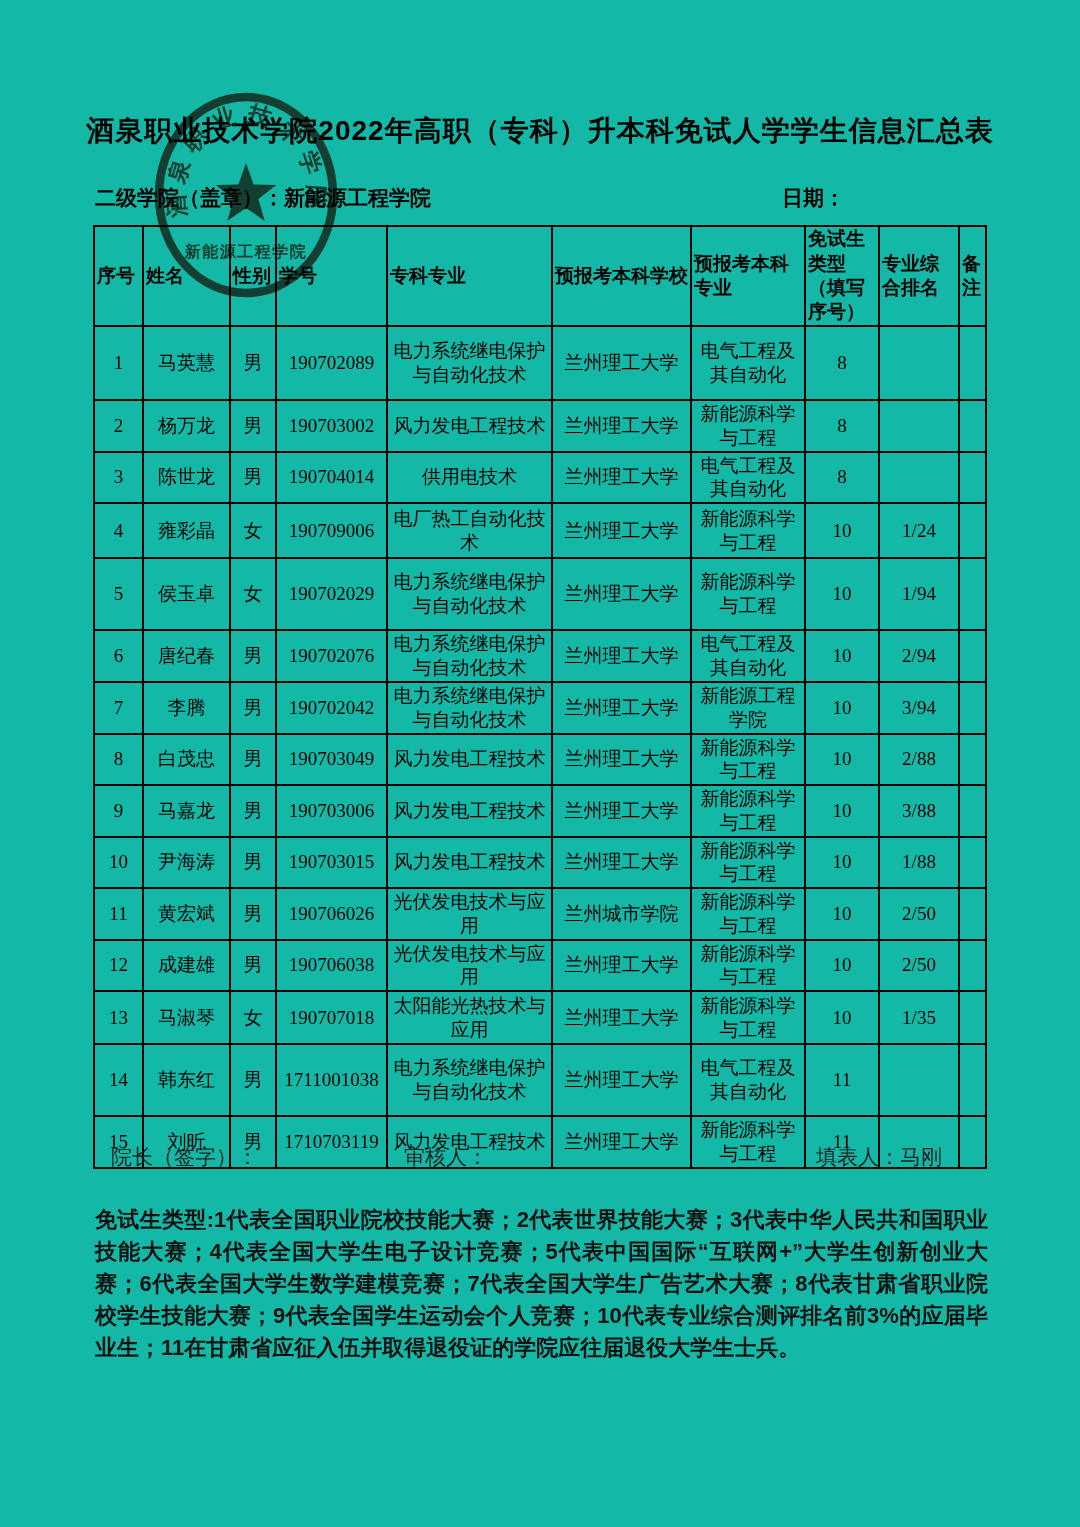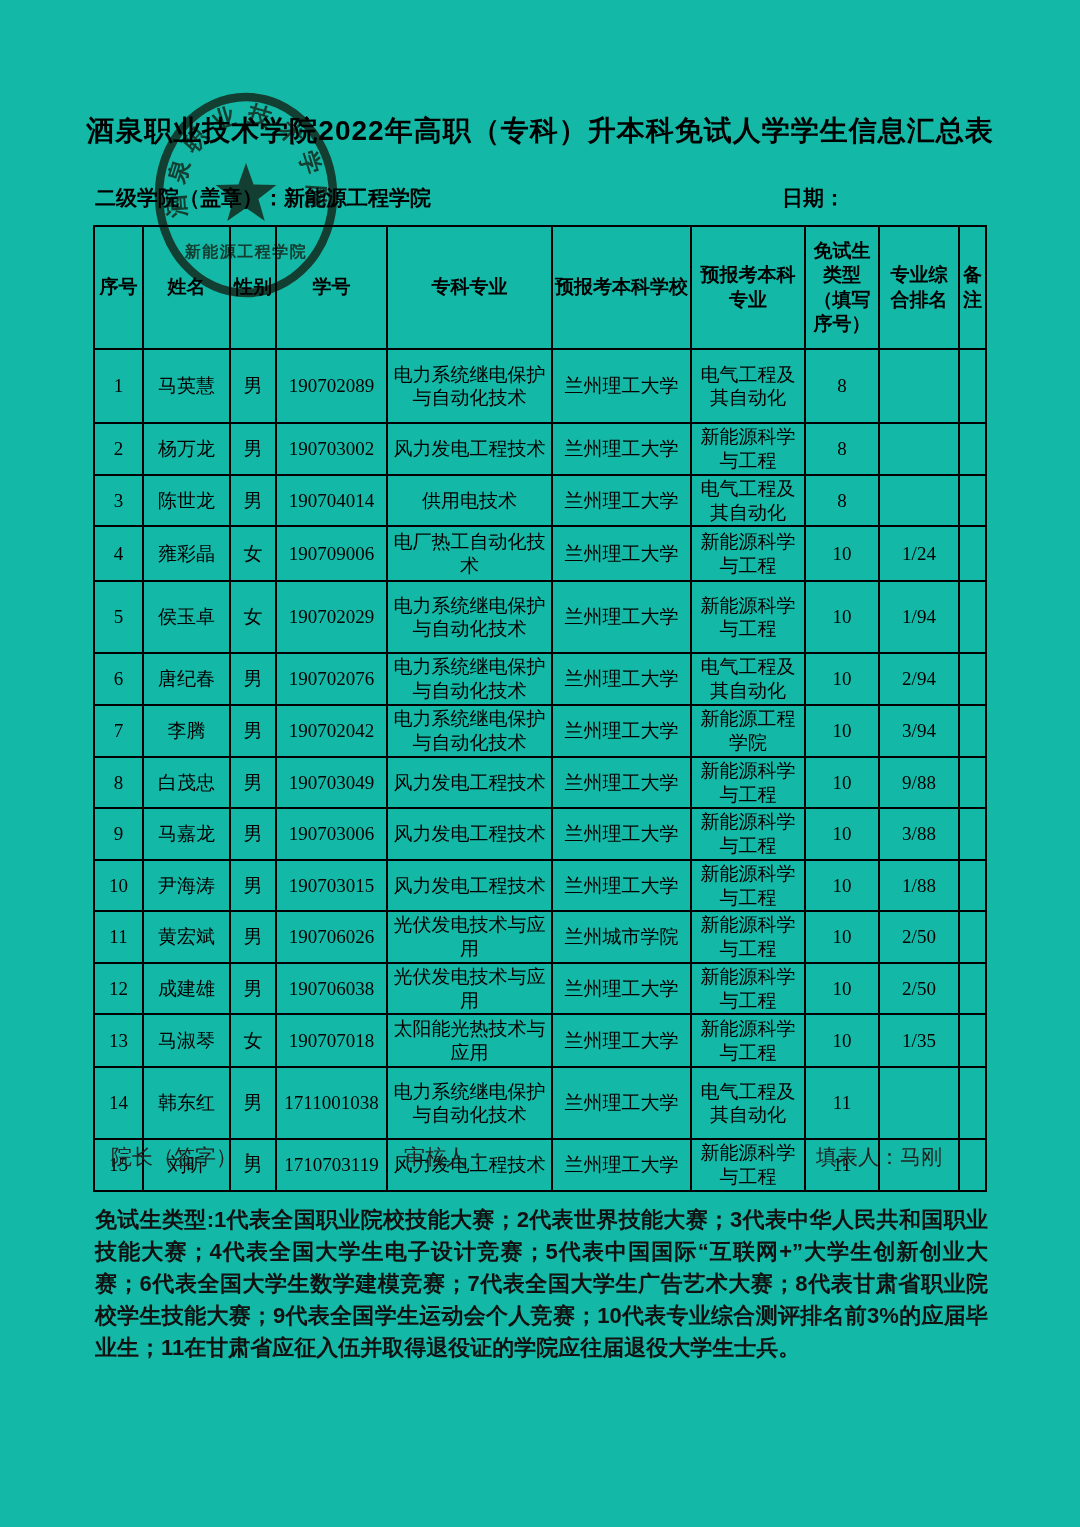--- a/index.html
+++ b/index.html
@@ -22,22 +22,22 @@
     font-weight:bold;font-size:21px;}
   .college-field{position:absolute;left:0;top:0;}
   .date-field{position:absolute;left:687px;top:0;text-align:center;}
 
   .table-wrap{position:absolute;left:93px;top:225px;width:892px;}
   table{border-collapse:collapse;table-layout:fixed;width:892px;}
   th,td{border:2px solid #000;padding:1px 3px;overflow:hidden;}
   thead tr{height:100px;}
   th{
     font-family:"Liberation Sans","DejaVu Sans",sans-serif;
-    font-weight:bold;font-size:19px;line-height:1.28;text-align:center;
-    vertical-align:middle;padding:12px 2px;
+    font-weight:bold;font-size:19px;line-height:1.28;text-align:left;
+    vertical-align:middle;padding:0 2px;
   }
   td{font-size:19px;line-height:1.25;text-align:center;vertical-align:middle;}
   td:nth-child(5),td:nth-child(7){text-align:center;}
   tbody tr{height:48px;}
   tbody tr:nth-child(1){height:74px;}
   tbody tr:nth-child(3){height:43px;}
   tbody tr:nth-child(4){height:55px;}
   tbody tr:nth-child(5){height:72px;}
   tbody tr:nth-child(7){height:52px;}
   tbody tr:nth-child(13){height:53px;}
@@ -193,21 +193,21 @@
           </tr>
           <tr>
             <td>8</td>
             <td>白茂忠</td>
             <td>男</td>
             <td>190703049</td>
             <td>风力发电工程技术</td>
             <td>兰州理工大学</td>
             <td>新能源科学与工程</td>
             <td>10</td>
-            <td>9/88</td>
+            <td>2/88</td>
             <td></td>
           </tr>
           <tr>
             <td>9</td>
             <td>马嘉龙</td>
             <td>男</td>
             <td>190703006</td>
             <td>风力发电工程技术</td>
             <td>兰州理工大学</td>
             <td>新能源科学与工程</td>

